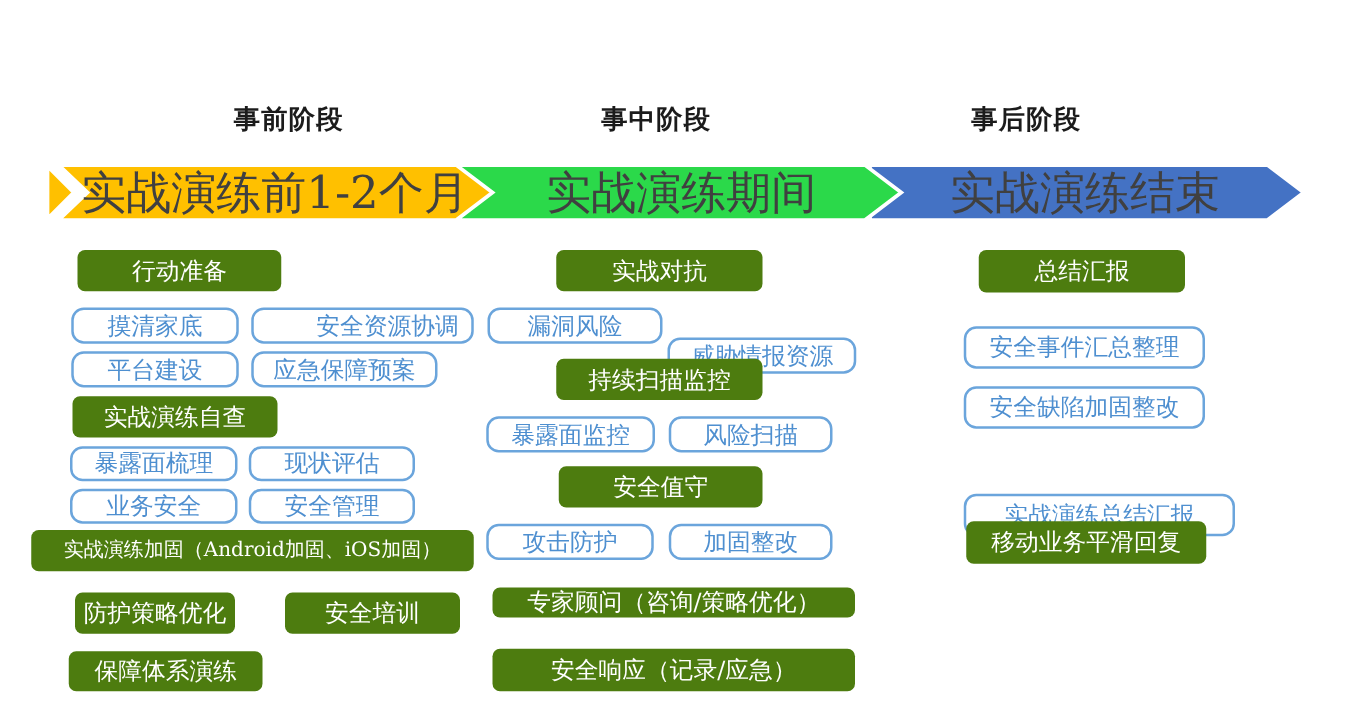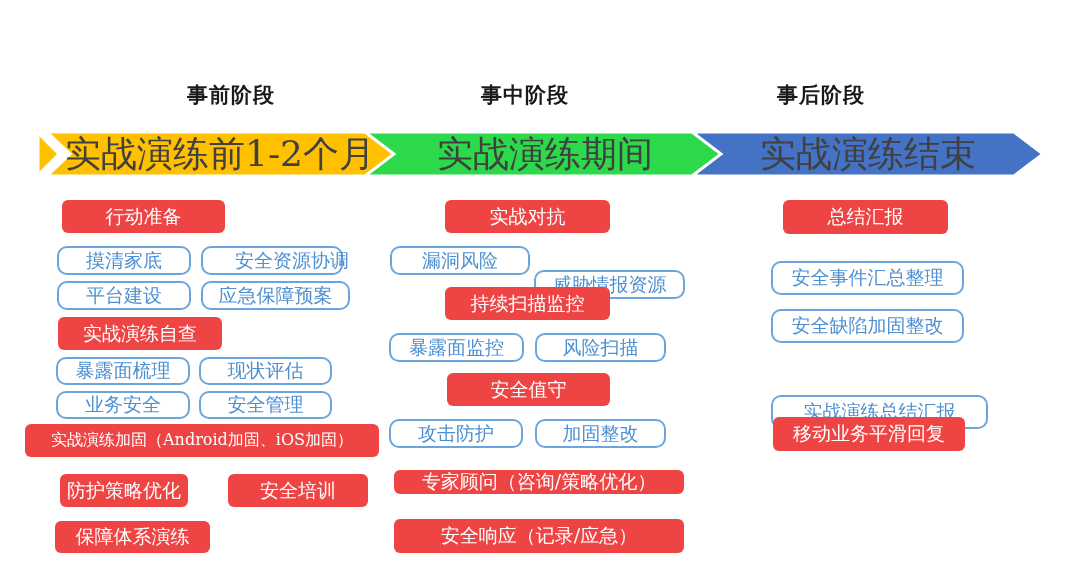--- a/index.html
+++ b/index.html
@@ -12,21 +12,21 @@
        font-weight:bold;font-size:21px;color:#1b1b1b;letter-spacing:1px;}
 
   .banner-svg{position:absolute;left:30px;top:129px;width:1016px;height:50px;}
 
   .banner-label{position:absolute;top:132px;height:44px;display:flex;align-items:center;
        justify-content:center;color:#404040;font-family:"DejaVu Serif","Liberation Serif",serif;
        font-size:36px;white-space:nowrap;}
 
   .box{position:absolute;display:flex;align-items:center;justify-content:center;
        font-family:"DejaVu Serif","Liberation Serif",serif;white-space:nowrap;box-sizing:border-box;}
-  .solid{background:#ef4444;color:#ffffff;border-radius:6px;font-size:19px;}
+  .solid{background:#4d7c0f;color:#ffffff;border-radius:6px;font-size:19px;}
   .outline{background:#ffffff;border:2px solid #6BA5DC;color:#4E8FD0;border-radius:10px;font-size:19px;}
   .small{font-size:16px;}
 </style>
 </head>
 <body>
 
 <div class="stage">
 
   <div class="phase-header" style="left:161px;width:140px;">事前阶段</div>
   <div class="phase-header" style="left:455px;width:140px;">事中阶段</div>
@@ -38,21 +38,21 @@
     <polygon points="17,3 335,3 364,25 335,47 17,47 40,25" stroke="#ffffff" stroke-width="3" fill="#FFC000"></polygon>
     <polygon points="8,4 29,25 8,46" stroke="#ffffff" stroke-width="3" fill="#FFC000"></polygon>
   </svg>
 
   <div class="banner-label" style="left:70px;width:300px;">实战演练前1-2个月</div>
   <div class="banner-label" style="left:400px;width:290px;">实战演练期间</div>
   <div class="banner-label" style="left:728px;width:280px;">实战演练结束</div>
 
   <div class="box solid" style="left:62px;top:200px;width:163px;height:33px;">行动准备</div>
   <div class="box outline" style="left:57px;top:246px;width:134px;height:29px;">摸清家底</div>
-  <div class="box outline" style="left:201px;top:246px;width:142px;height:29px;padding-left:40px;">安全资源协调</div>
+  <div class="box outline" style="left:201px;top:246px;width:178px;height:29px;padding-left:40px;">安全资源协调</div>
   <div class="box outline" style="left:57px;top:281px;width:134px;height:29px;">平台建设</div>
   <div class="box outline" style="left:201px;top:281px;width:149px;height:29px;">应急保障预案</div>
   <div class="box solid" style="left:58px;top:317px;width:164px;height:33px;">实战演练自查</div>
   <div class="box outline" style="left:56px;top:357px;width:134px;height:28px;">暴露面梳理</div>
   <div class="box outline" style="left:199px;top:357px;width:133px;height:28px;">现状评估</div>
   <div class="box outline" style="left:56px;top:391px;width:134px;height:28px;">业务安全</div>
   <div class="box outline" style="left:199px;top:391px;width:133px;height:28px;">安全管理</div>
   <div class="box solid small" style="left:25px;top:424px;width:354px;height:33px;">实战演练加固（Android加固、iOS加固）</div>
   <div class="box solid" style="left:60px;top:474px;width:128px;height:33px;">防护策略优化</div>
   <div class="box solid" style="left:228px;top:474px;width:140px;height:33px;">安全培训</div>

